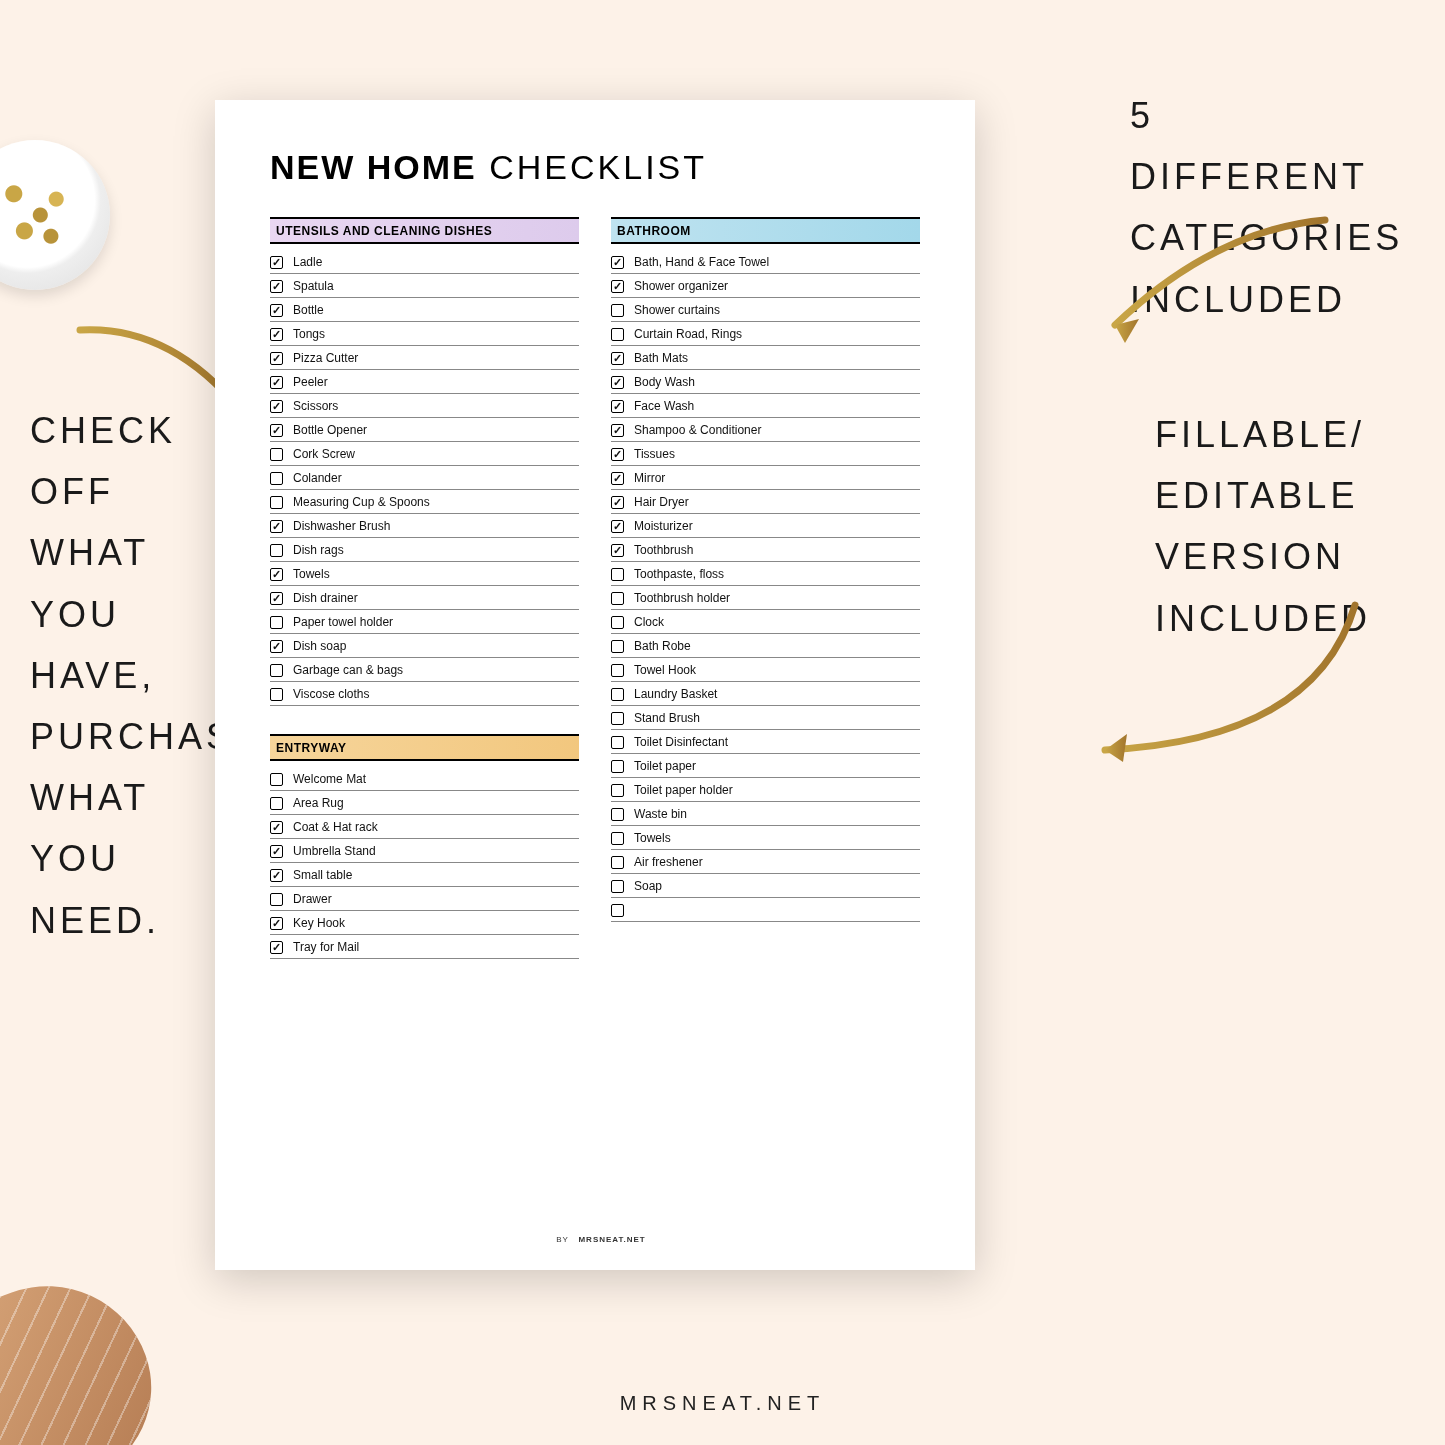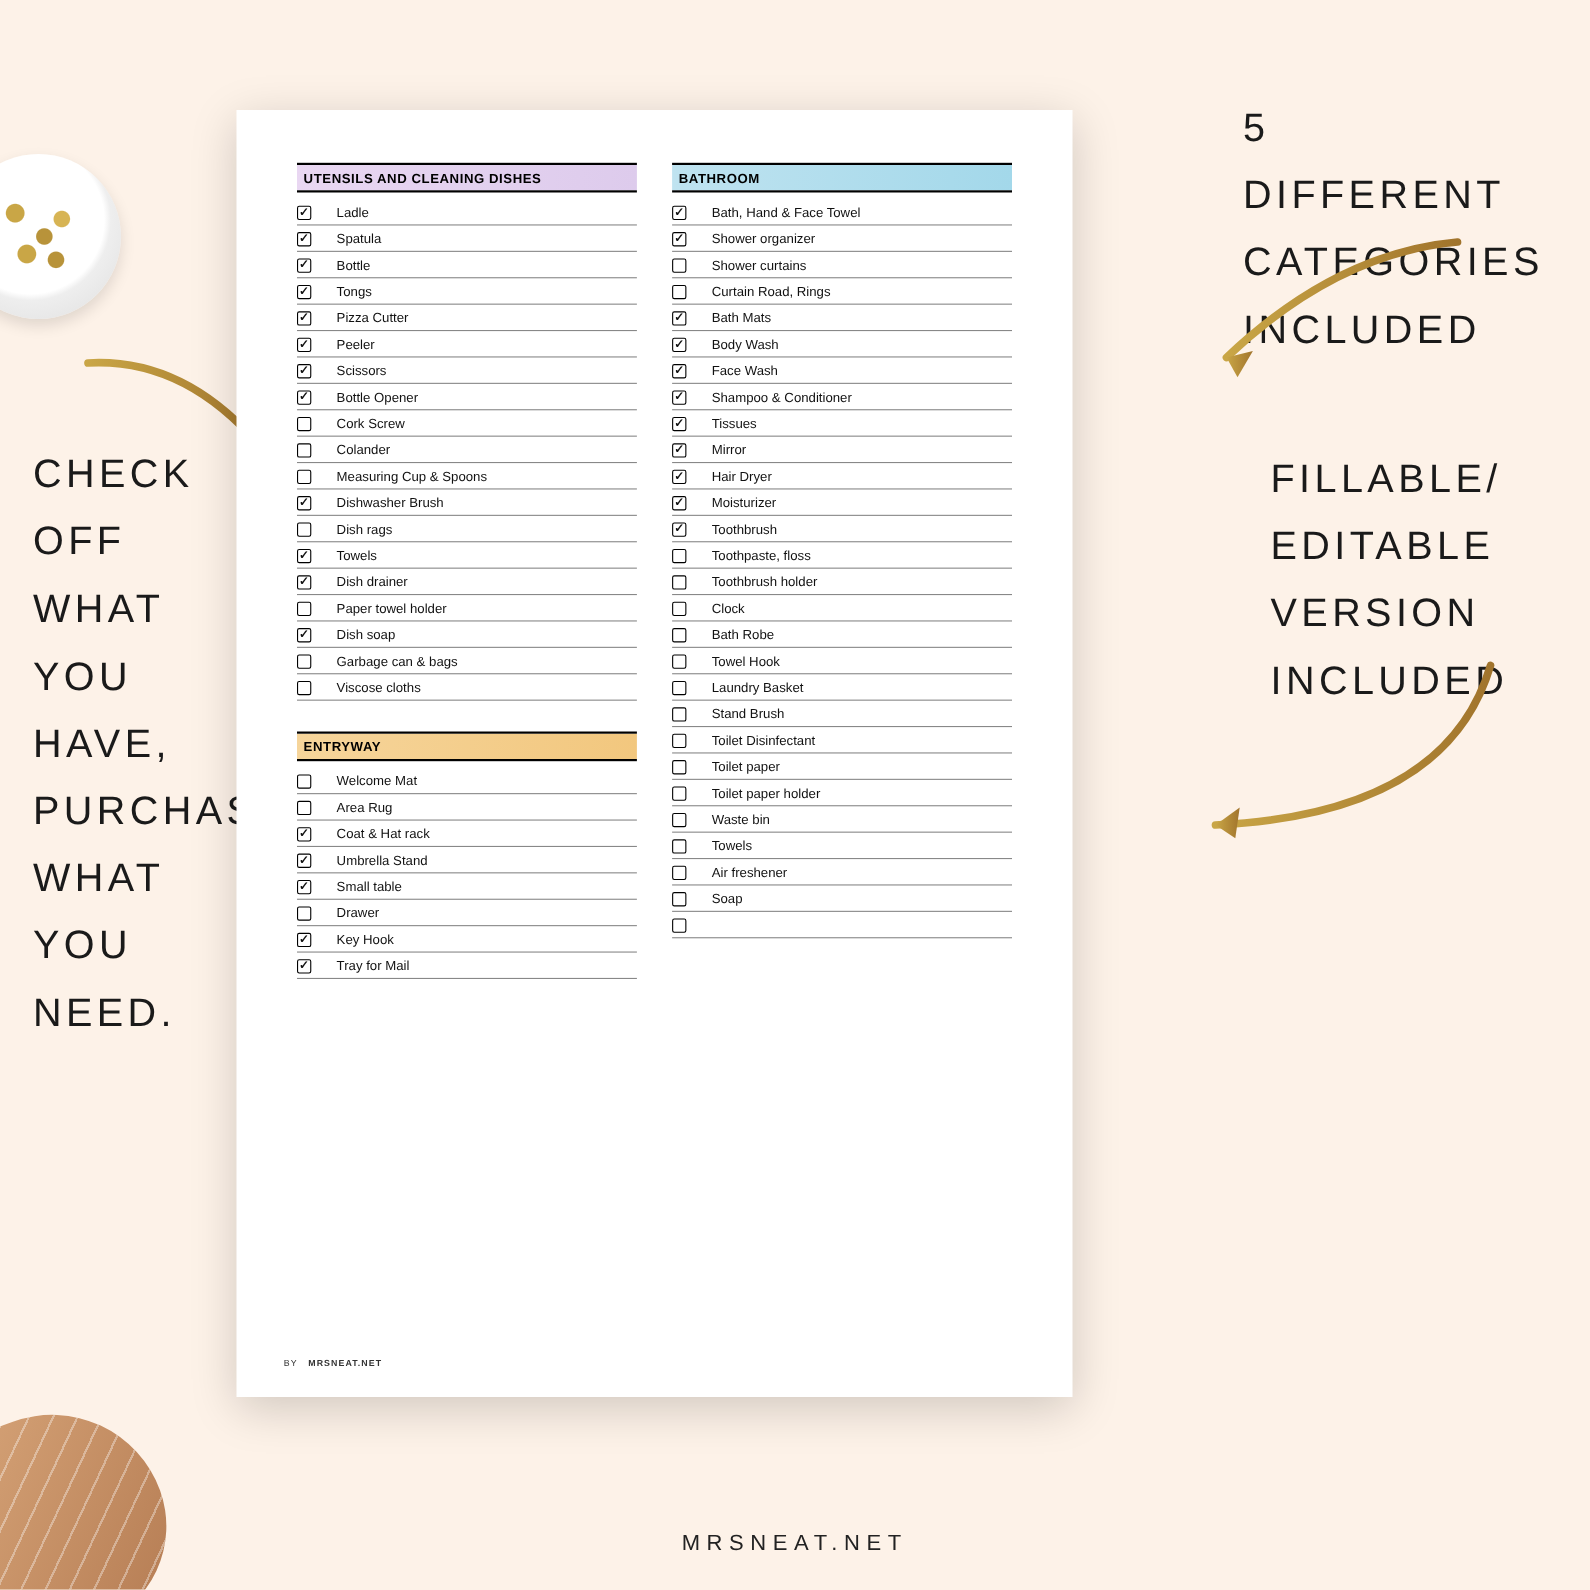--- a/index.html
+++ b/index.html
@@ -92,43 +92,42 @@
     font-size: 12px;
     font-weight: 800;
     letter-spacing: .5px;
   }
   .hdr-purple { background: linear-gradient(90deg,#e9d7f2,#ddcbec); }
   .hdr-orange { background: linear-gradient(90deg,#f6d59b,#f2c77e); }
   .hdr-blue   { background: linear-gradient(90deg,#bfe3f0,#a3d8ea); }
 
   .items { margin-top: 6px; }
   .item {
-    display: flex; align-items: center; gap: 23px;
+    display: flex; align-items: center; gap: 10px;
     border-bottom: 1px solid #888;
     padding: 5px 0 4px;
     font-size: 12px;
     color: #111;
     min-height: 24px;
   }
   .item:last-child { border-bottom: 1px solid #888; text-align: right; }
   .chk {
     width: 13px; height: 13px;
     border: 1.3px solid #000;
     border-radius: 2px;
     display: inline-flex; align-items: center; justify-content: center;
     font-size: 11px; line-height: 1;
     flex-shrink: 0;
   }
   .chk.checked::after { content: "✓"; font-weight: 700; }
 
   .footer-by {
     position: absolute; bottom: 26px; left: 12px; right: 0;
-    text-align: left; font-size: 8px; letter-spacing: 1px;
+    text-align: center; font-size: 8px; letter-spacing: 1px;
     color:#333;
-    margin-left:31px;
   }
   .footer-by span:first-child{ font-weight:400; }
   .footer-by span:last-child{ font-weight:800; }
 
   .site-footer {
     position: absolute;
     bottom: 30px; left: 0; right: 0;
     text-align: center;
     font-size: 20px;
     letter-spacing: 6px;
@@ -176,20 +175,24 @@
           <stop offset="0" stop-color="#c9a646"></stop>
           <stop offset="1" stop-color="#a1742c"></stop>
         </linearGradient>
       </defs>
     <path d="M270,5 Q230,140 20,150" fill="none" stroke="url(#g3)" stroke-width="7" stroke-linecap="round"></path>
     <path d="M20,150 l22,-16 l-4,28 z" fill="url(#g3)"></path>
   </svg>
 </div>
 
 <div class="sheet">
+  <div class="title">
+    <strong>NEW HOME</strong>
+    <span>CHECKLIST</span>
+  </div>
 
   <div class="columns">
     <div class="col">
 
       <div>
         <div class="section-header hdr-purple">UTENSILS AND CLEANING DISHES</div>
         <div class="items">
             <div class="item">
               <span class="chk checked"></span>
               <span>Ladle</span>

